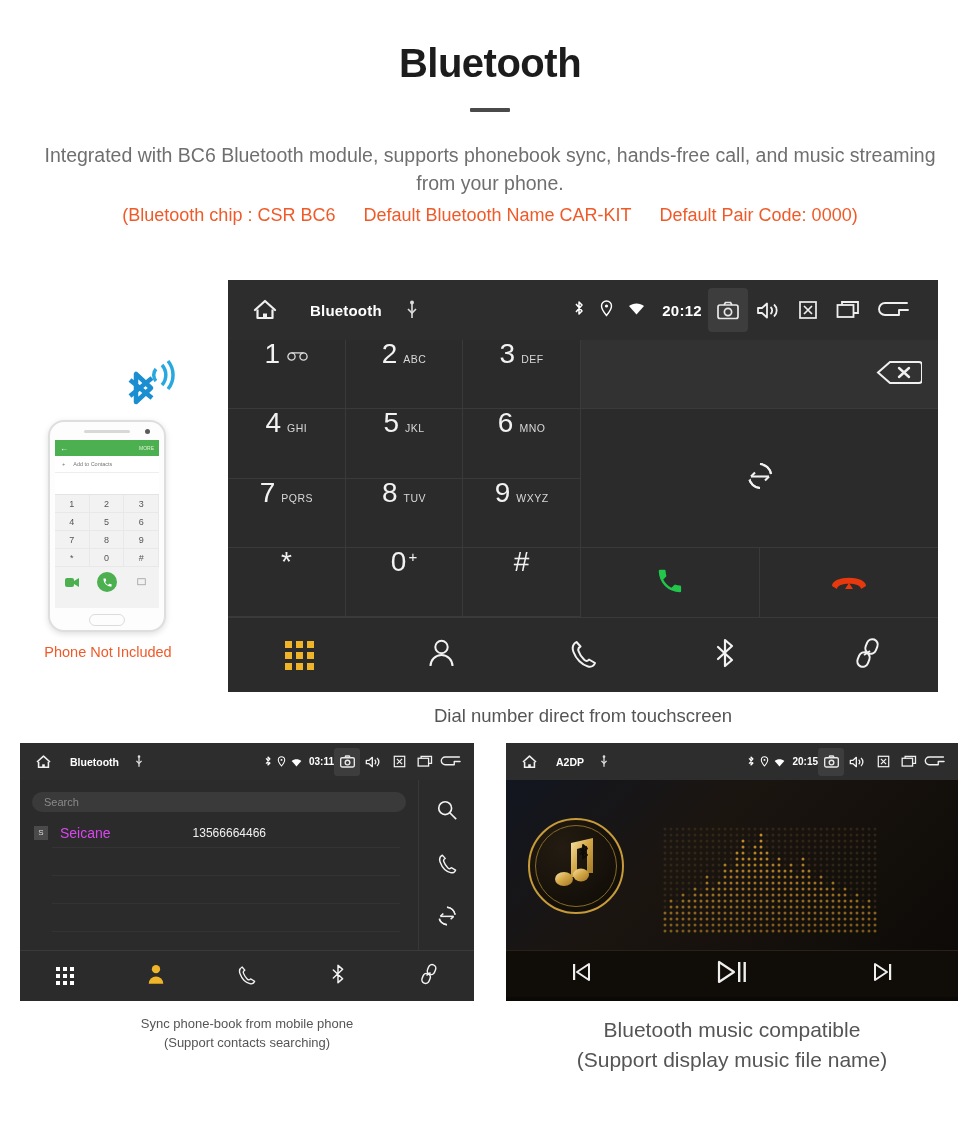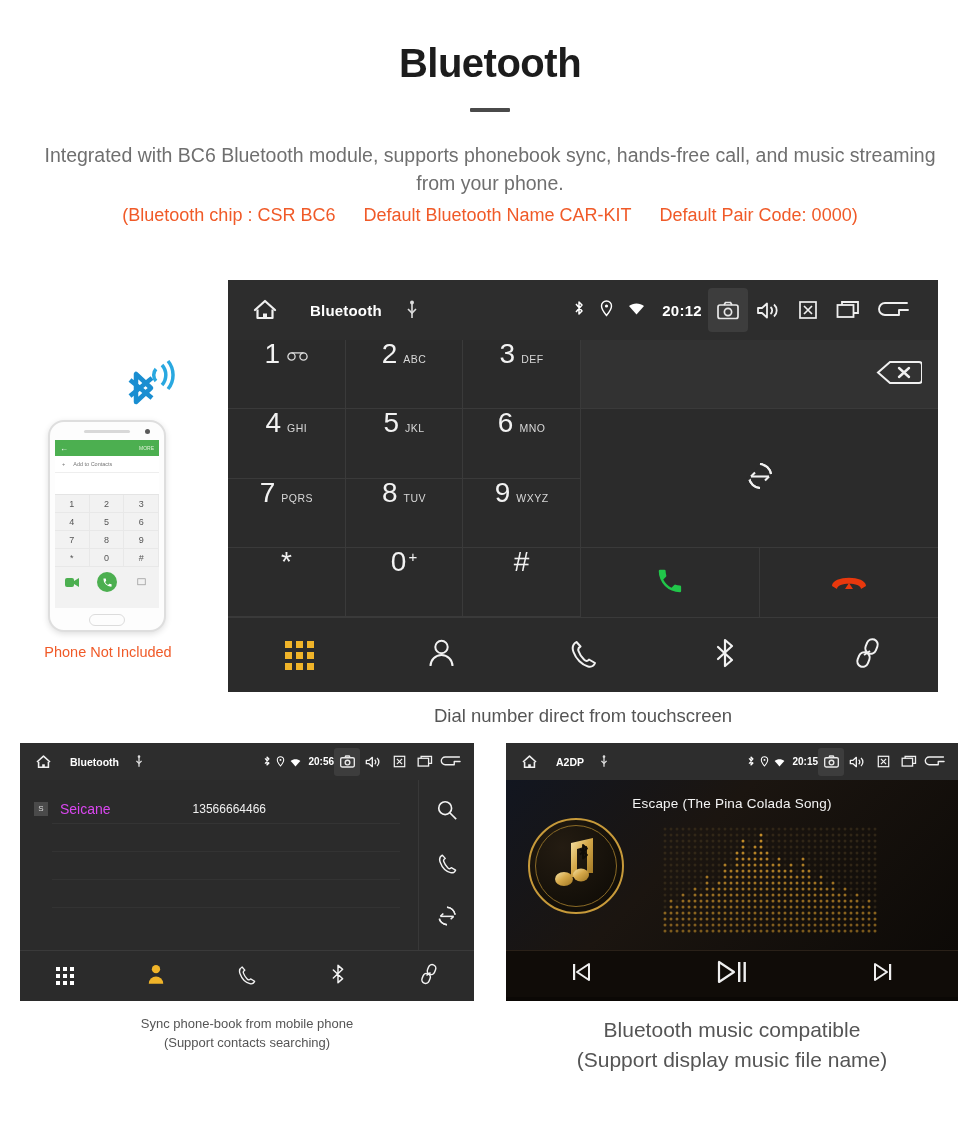--- a/index.html
+++ b/index.html
@@ -558,21 +558,21 @@
         <svg width="9" height="11" viewBox="0 0 13 17">
             <path d="M6.5 1 C3.5 1 1.5 3.2 1.5 6 C1.5 9.5 6.5 15.5 6.5 15.5 C6.5 15.5 11.5 9.5 11.5 6 C11.5 3.2 9.5 1 6.5 1 Z" fill="none" stroke="#fff" stroke-width="1.6"></path>
             <circle cx="6.5" cy="6" r="1.5" fill="#fff"></circle>
           </svg>
       </span>
       <span>
         <svg width="11" height="9" viewBox="0 0 17 13">
             <path d="M1 4 C5 0.5 12 0.5 16 4 L8.5 12.5 Z" fill="#fff"></path>
           </svg>
       </span>
-      <span class="sb2-clock">20:56</span>
+      <span class="sb2-clock">03:11</span>
     </div>
     <div class="sb2-btn hl">
       <svg width="15" height="13" viewBox="0 0 22 19">
           <rect x="1" y="4" width="20" height="13.5" rx="2" fill="none" stroke="#e8e8e8" stroke-width="2"></rect>
           <path d="M7 4 L8.5 1.5 L13.5 1.5 L15 4" fill="none" stroke="#e8e8e8" stroke-width="2"></path>
           <circle cx="11" cy="11" r="3.4" fill="none" stroke="#e8e8e8" stroke-width="2"></circle>
         </svg>
     </div>
     <div class="sb2-btn">
       <svg width="16" height="14" viewBox="0 0 24 21">
@@ -595,20 +595,21 @@
     </div>
     <div class="sb2-btn">
       <svg width="22" height="15" viewBox="0 0 34 22">
           <path d="M30 4 L8 4 A6 6 0 0 0 8 16 L22 16 L22 11 L31 11" fill="none" stroke="#efefef" stroke-width="2.1" stroke-linejoin="round" stroke-linecap="round"></path>
         </svg>
     </div>
   </div>
 
   <div class="pb-body">
     <div class="pb-list">
+      <div class="pb-search">Search</div>
       <div class="pb-row">
         <span class="pb-badge">S</span>
         <span class="pb-name">Seicane</span>
         <span class="pb-num">13566664466</span>
       </div>
       <div class="pb-empty"></div>
       <div class="pb-empty"></div>
       <div class="pb-empty"></div>
     </div>
     <div class="pb-side">
@@ -749,21 +750,20 @@
         </svg>
     </div>
     <div class="sb2-btn">
       <svg width="22" height="15" viewBox="0 0 34 22">
           <path d="M30 4 L8 4 A6 6 0 0 0 8 16 L22 16 L22 11 L31 11" fill="none" stroke="#efefef" stroke-width="2.1" stroke-linejoin="round" stroke-linecap="round"></path>
         </svg>
     </div>
   </div>
 
   <div class="mu-body">
-    <div class="mu-track">Escape (The Pina Colada Song)</div>
     <div class="mu-disc">
       <span>
         <svg width="54" height="58" viewBox="0 0 54 58">
           <defs>
             <linearGradient id="gold" x1="0" y1="0" x2="1" y2="1">
               <stop offset="0%" stop-color="#f6e3a8"></stop>
               <stop offset="45%" stop-color="#d6a94a"></stop>
               <stop offset="100%" stop-color="#9e7522"></stop>
             </linearGradient>
           </defs>

